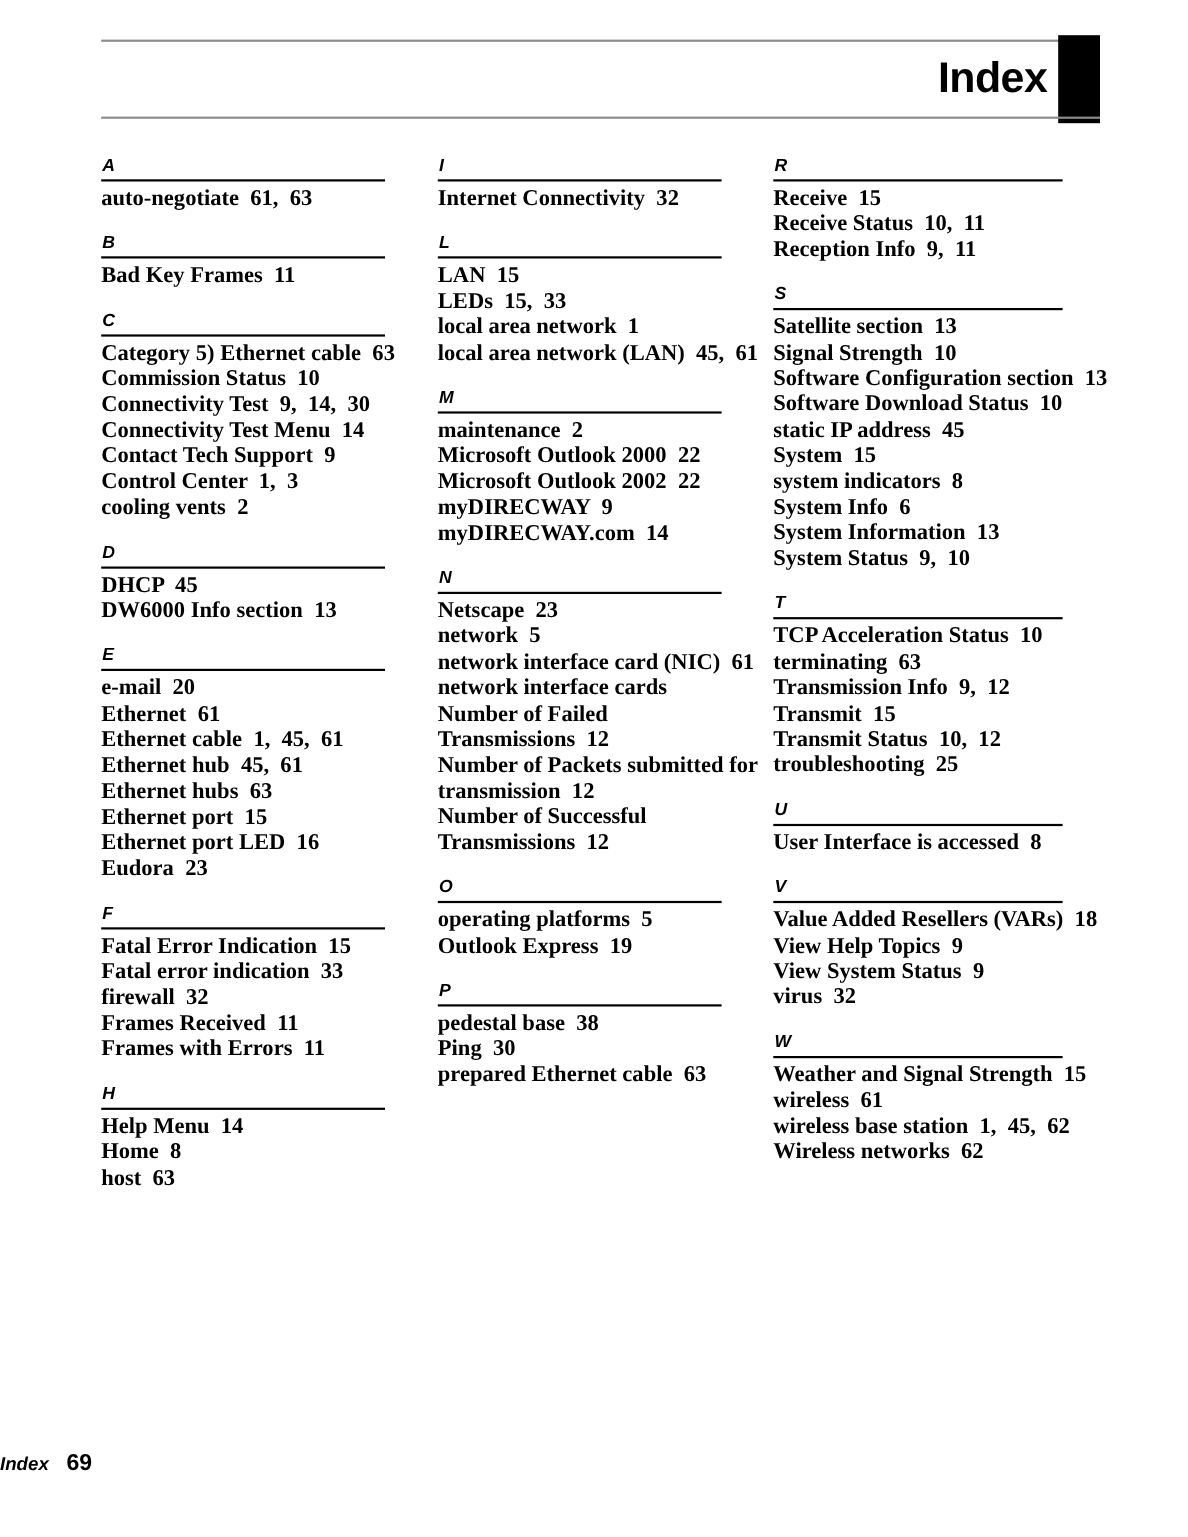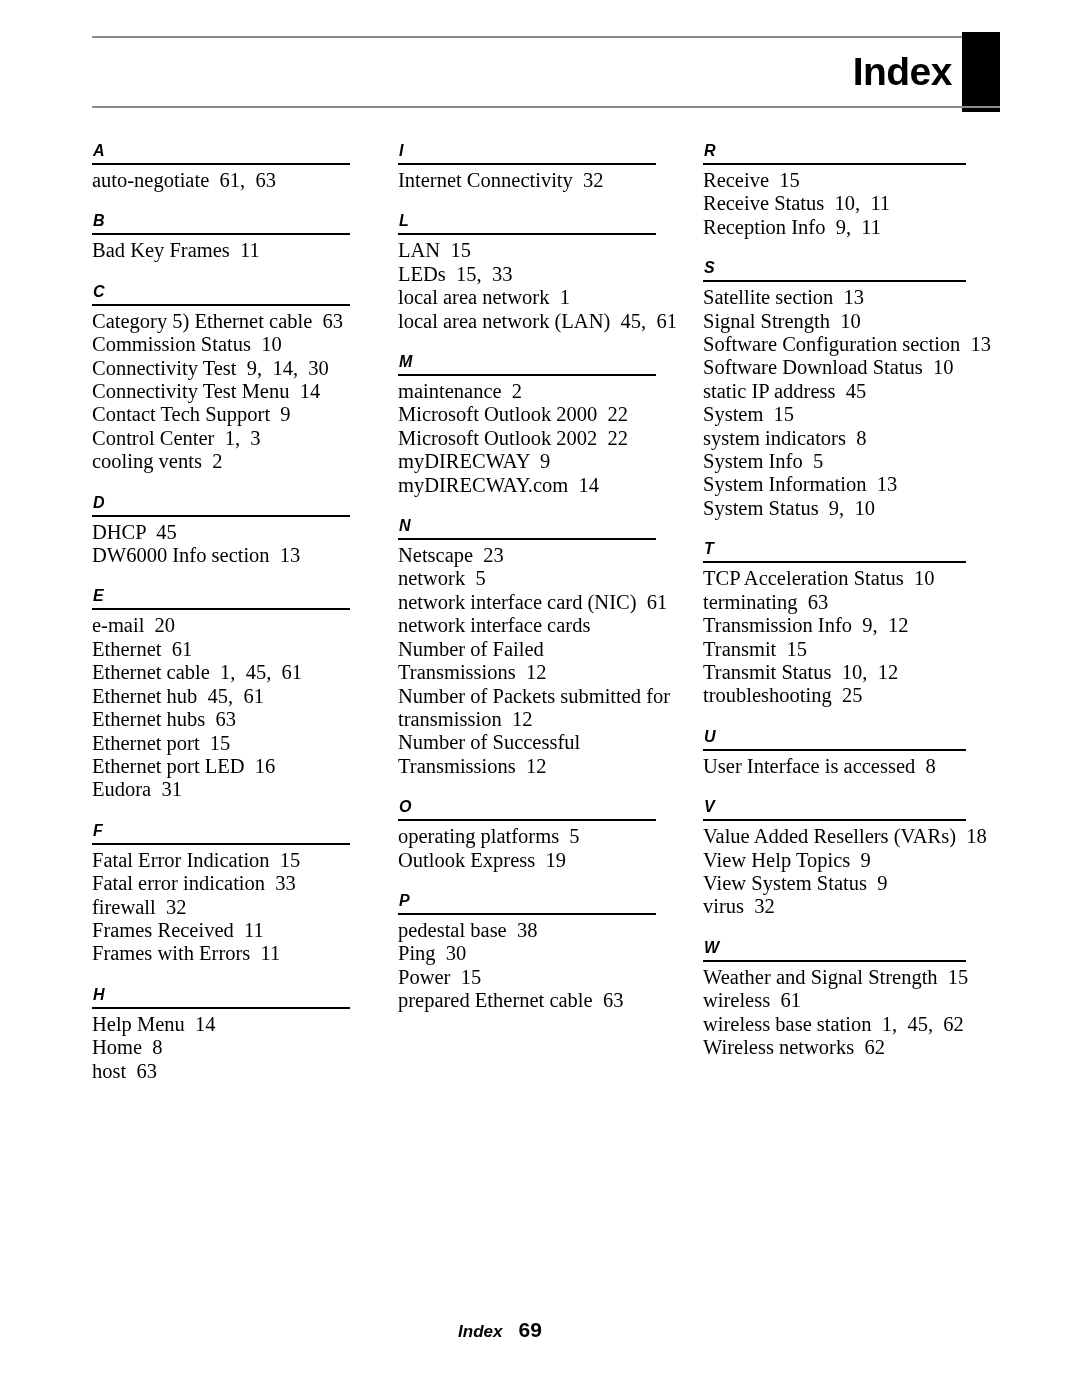--- a/index.html
+++ b/index.html
@@ -97,36 +97,37 @@
     height: 2px;
     background: #000000;
     margin-top: 4px;
     margin-bottom: 4px;
   }
 
   .entry-list {
     list-style: none;
     margin: 0;
     padding: 0;
+    font-weight: bold;
   }
   .entry {
     font-family: "Liberation Serif", "DejaVu Serif", serif;
     font-size: 20.5px;
     line-height: 23.4px;
     color: #000000;
     white-space: pre;
   }
 
   
   .page-footer {
     position: absolute;
     left: 0;
     top: 1318px;
     width: 1000px;
-    text-align: center;
+    text-align: left;
     white-space: nowrap;
   }
   .footer-label {
     font-family: "Liberation Sans", "DejaVu Sans", sans-serif;
     font-style: italic;
     font-weight: bold;
     font-size: 17px;
     color: #000000;
   }
   .footer-page {
@@ -188,21 +189,21 @@
         <div class="letter-heading">E</div>
         <div class="letter-rule"></div>
         <ul class="entry-list">
           <li class="entry">e-mail  20</li>
           <li class="entry">Ethernet  61</li>
           <li class="entry">Ethernet cable  1,  45,  61</li>
           <li class="entry">Ethernet hub  45,  61</li>
           <li class="entry">Ethernet hubs  63</li>
           <li class="entry">Ethernet port  15</li>
           <li class="entry">Ethernet port LED  16</li>
-          <li class="entry">Eudora  31</li>
+          <li class="entry">Eudora  23</li>
         </ul>
       </div>
       <div class="letter-section">
         <div class="letter-heading">F</div>
         <div class="letter-rule"></div>
         <ul class="entry-list">
           <li class="entry">Fatal Error Indication  15</li>
           <li class="entry">Fatal error indication  33</li>
           <li class="entry">firewall  32</li>
           <li class="entry">Frames Received  11</li>
@@ -271,21 +272,20 @@
           <li class="entry">operating platforms  5</li>
           <li class="entry">Outlook Express  19</li>
         </ul>
       </div>
       <div class="letter-section">
         <div class="letter-heading">P</div>
         <div class="letter-rule"></div>
         <ul class="entry-list">
           <li class="entry">pedestal base  38</li>
           <li class="entry">Ping  30</li>
-          <li class="entry">Power  15</li>
           <li class="entry">prepared Ethernet cable  63</li>
         </ul>
       </div>
     </div>
   <div class="index-column col-3">
       <div class="letter-section">
         <div class="letter-heading">R</div>
         <div class="letter-rule"></div>
         <ul class="entry-list">
           <li class="entry">Receive  15</li>
@@ -297,21 +297,21 @@
         <div class="letter-heading">S</div>
         <div class="letter-rule"></div>
         <ul class="entry-list">
           <li class="entry">Satellite section  13</li>
           <li class="entry">Signal Strength  10</li>
           <li class="entry">Software Configuration section  13</li>
           <li class="entry">Software Download Status  10</li>
           <li class="entry">static IP address  45</li>
           <li class="entry">System  15</li>
           <li class="entry">system indicators  8</li>
-          <li class="entry">System Info  5</li>
+          <li class="entry">System Info  6</li>
           <li class="entry">System Information  13</li>
           <li class="entry">System Status  9,  10</li>
         </ul>
       </div>
       <div class="letter-section">
         <div class="letter-heading">T</div>
         <div class="letter-rule"></div>
         <ul class="entry-list">
           <li class="entry">TCP Acceleration Status  10</li>
           <li class="entry">terminating  63</li>

